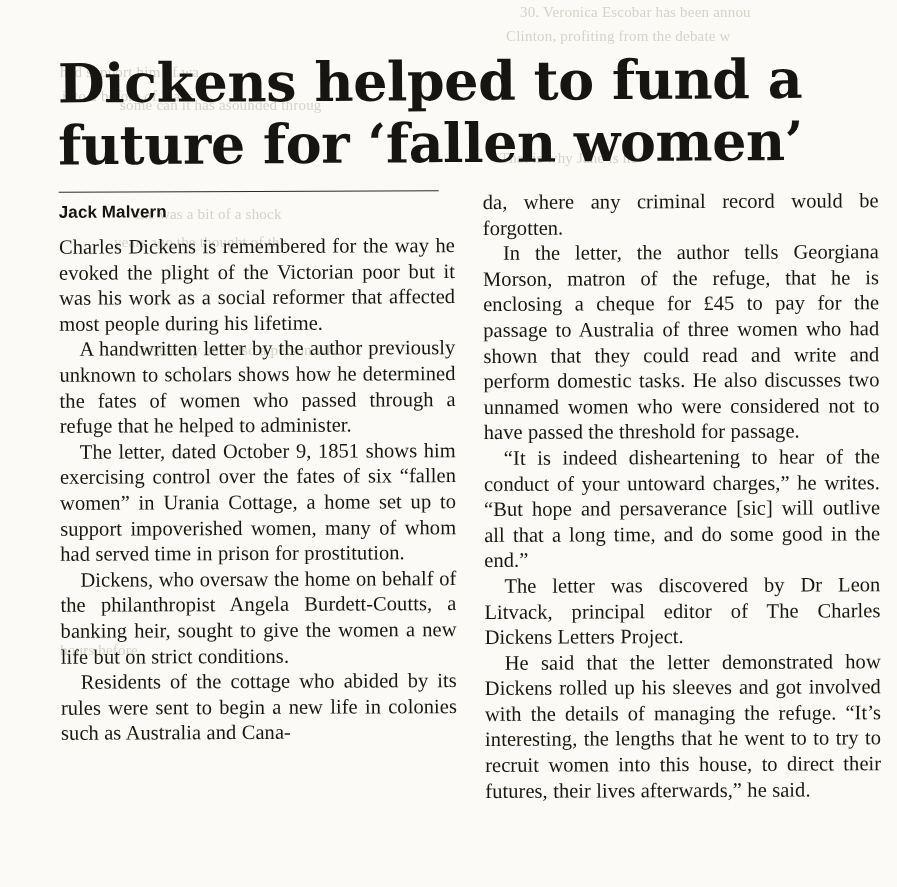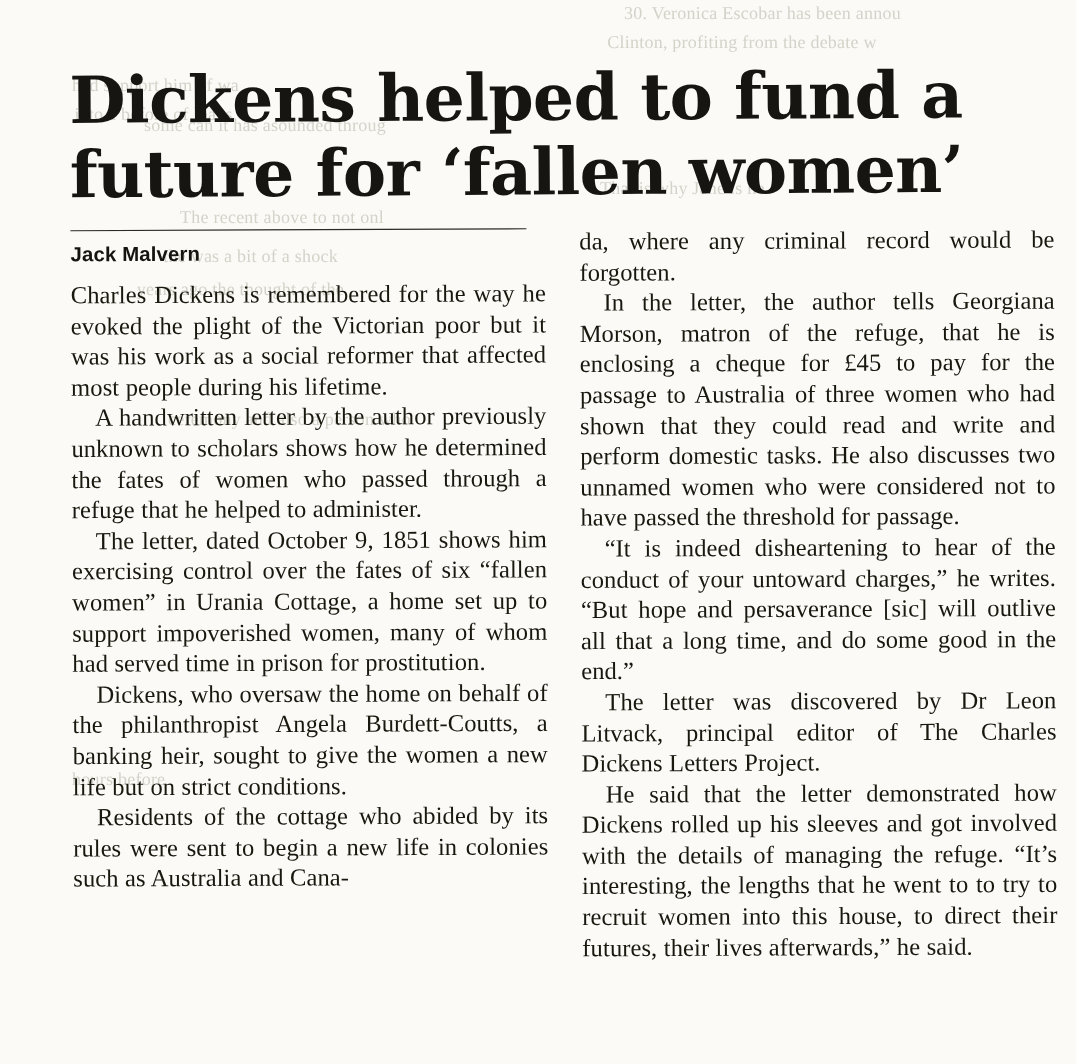--- a/index.html
+++ b/index.html
@@ -113,21 +113,20 @@
 <body>
 
 <div class="page">
 
   <div class="bleed b1">30. Veronica Escobar has been annou</div>
   <div class="bleed b2">Clinton, profiting from the debate w</div>
   <div class="bleed b3">had support him of wa</div>
   <div class="bleed b4">into a before of loans</div>
   <div class="bleed b5">some can it has asounded throug</div>
   <div class="bleed b6">That is why Jane is he</div>
-  <div class="bleed b7">The recent above to not onl</div>
   <div class="bleed b8">the was a bit of a shock</div>
   <div class="bleed b9">years ago the thought of the</div>
   <div class="bleed b10">ceremony and also a person who</div>
   <div class="bleed b11">hours before</div>
 
   <h1 class="headline">
     <span>Dickens helped to fund a</span><br>
     <span>future for ‘fallen women’</span>
   </h1>
 

